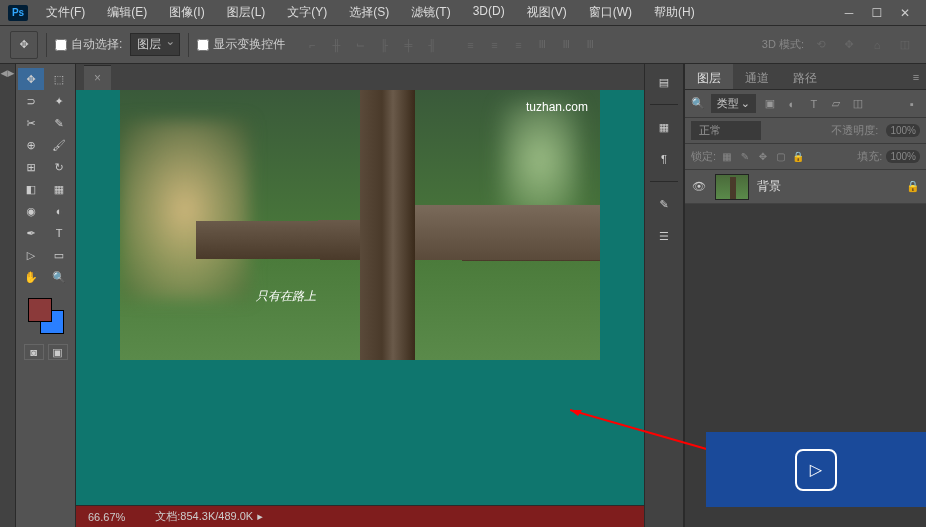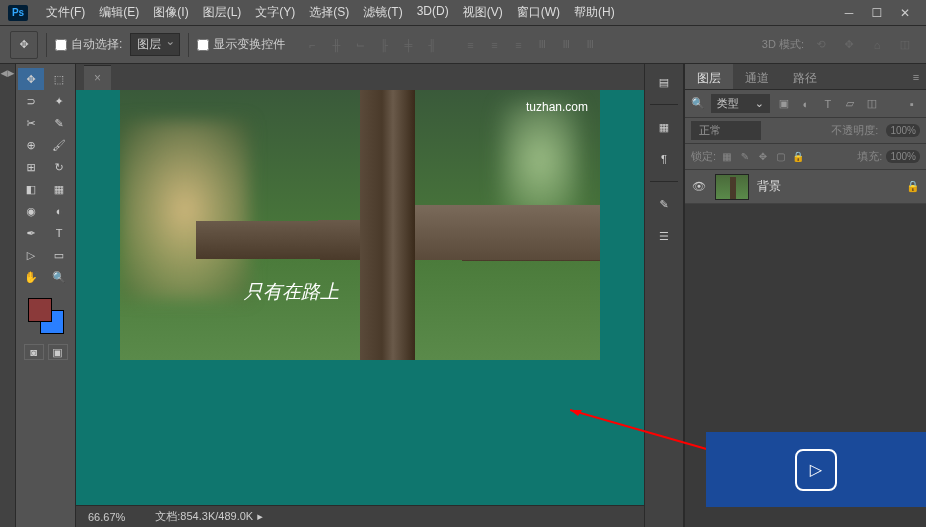--- a/index.html
+++ b/index.html
@@ -1,20 +1,20 @@
 <!DOCTYPE html>
 <html><head>
 <meta charset="utf-8">
 <style>
 * { margin: 0; padding: 0; box-sizing: border-box; font-family: "Microsoft YaHei", Arial, sans-serif; }
 body { background: #535353; color: #ccc; font-size: 11px; overflow: hidden; width: 926px; height: 527px; position: relative; }
 .app { display: flex; flex-direction: column; height: 527px; width: 926px; }
 .titlebar { height: 26px; background: #535353; display: flex; align-items: center; padding: 0 8px; border-bottom: 1px solid #2a2a2a; }
 .titlebar .ps-logo { width: 20px; height: 16px; background: #001e36; color: #31a8ff; font-weight: bold; font-size: 10px; display: flex; align-items: center; justify-content: center; border-radius: 2px; margin-right: 12px; }
-.menu { display: flex; gap: 2px; }
+.menu { display: flex; gap: 10px; }
 .menu-item { padding: 4px 6px; cursor: pointer; color: #ddd; font-size: 12px; }
 .win-controls { margin-left: auto; display: flex; gap: 2px; }
 .win-btn { width: 26px; height: 20px; display: flex; align-items: center; justify-content: center; color: #ccc; cursor: pointer; font-size: 12px; }
 .options-bar { height: 38px; background: #535353; display: flex; align-items: center; padding: 0 10px; border-bottom: 1px solid #2a2a2a; gap: 8px; }
 .opt-icon { width: 28px; height: 28px; display: flex; align-items: center; justify-content: center; border: 1px solid #3a3a3a; border-radius: 2px; color: #ccc; }
 .opt-divider { width: 1px; height: 24px; background: #3a3a3a; }
 .opt-check { display: flex; align-items: center; gap: 4px; color: #ccc; font-size: 12px; }
 .opt-check input { width: 12px; height: 12px; }
 .opt-select { background: #3a3a3a; border: 1px solid #2a2a2a; color: #ccc; padding: 2px 18px 2px 6px; font-size: 12px; position: relative; }
 .opt-select::after { content: '⌄'; position: absolute; right: 4px; top: 0; color: #999; }
@@ -39,35 +39,35 @@
 .doc-tab .close { color: #999; cursor: pointer; font-size: 12px; }
 .canvas-wrap { flex: 1; background: #0f766e; display: flex; align-items: flex-start; justify-content: center; position: relative; overflow: hidden; }
 .canvas-image { width: 480px; height: 270px; position: relative; overflow: hidden; }
 .img-bg { position: absolute; inset: 0; background: linear-gradient(to bottom, #3a5a3a 0%, #4a7a3a 60%, #5a8a4a 100%); }
 .img-blur1 { position: absolute; left: 0; top: 30px; width: 130px; height: 180px; background: radial-gradient(ellipse, rgba(240,200,140,0.8), rgba(60,80,40,0.3)); filter: blur(8px); }
 .img-blur2 { position: absolute; right: 20px; top: 10px; width: 80px; height: 120px; background: radial-gradient(ellipse, rgba(200,230,170,0.7), transparent); filter: blur(10px); }
 .fence-post { position: absolute; left: 240px; top: 0; width: 55px; height: 270px; background: linear-gradient(to right, #5a4a3a, #4a3a2a 40%, #6a5a4a 60%, #3a2a1a); }
 .fence-rail { position: absolute; left: 60px; top: 130px; width: 420px; height: 40px; background: linear-gradient(to bottom, #6a5a4a, #4a3a2a); transform: perspective(400px) rotateY(-8deg); }
 .fence-rail2 { position: absolute; left: 285px; top: 115px; width: 200px; height: 55px; background: linear-gradient(to bottom, #7a6a5a, #5a4a3a); }
 .img-mark { position: absolute; right: 12px; top: 10px; color: #fff; font-size: 12px; font-weight: 300; }
-.img-text1 { position: absolute; left: 124px; bottom: 55px; color: #fff; font-size: 19px; font-style: italic; font-family: "KaiTi", serif; }
+.img-text1 { position: absolute; left: 136px; bottom: 55px; color: #fff; font-size: 12px; font-style: italic; font-family: "KaiTi", serif; }
 .img-text2 { position: absolute; left: 120px; bottom: 30px; color: #fff; font-size: 17px; font-style: italic; font-family: "KaiTi", serif; }
-.status-bar { height: 22px; background: #404040; display: flex; align-items: center; padding: 0 12px; gap: 30px; color: #ccc; font-size: 11px; border-top: 1px solid #2a2a2a; }
+.status-bar { height: 22px; background: #7f1d1d; display: flex; align-items: center; padding: 0 12px; gap: 30px; color: #ccc; font-size: 11px; border-top: 1px solid #2a2a2a; }
 .status-item { display: flex; align-items: center; gap: 4px; }
 .right-dock { width: 40px; background: #424242; border-left: 1px solid #2a2a2a; border-right: 1px solid #2a2a2a; padding-top: 6px; display: flex; flex-direction: column; align-items: center; gap: 8px; }
 .dock-icon { width: 24px; height: 24px; display: flex; align-items: center; justify-content: center; color: #ccc; cursor: pointer; }
 .dock-sep { width: 28px; height: 1px; background: #2a2a2a; margin: 2px 0; }
 .right-panel { width: 242px; background: #535353; border-left: 1px solid #2a2a2a; display: flex; flex-direction: column; }
 .panel-tabs { height: 26px; display: flex; background: #424242; border-bottom: 1px solid #2a2a2a; }
 .panel-tab { padding: 6px 12px; color: #999; font-size: 12px; cursor: pointer; }
 .panel-tab.active { background: #535353; color: #ddd; }
 .panel-tab-spacer { flex: 1; }
 .panel-menu { width: 20px; display: flex; align-items: center; justify-content: center; color: #999; }
 .layer-filter { height: 28px; display: flex; align-items: center; padding: 0 6px; gap: 6px; border-bottom: 1px solid #3a3a3a; }
-.layer-filter-sel { background: #3a3a3a; padding: 2px 6px; font-size: 11px; color: #ccc; display: flex; align-items: center; gap: 16px; }
+.layer-filter-sel { background: #3a3a3a; padding: 2px 6px; font-size: 11px; color: #ccc; display: flex; align-items: center; gap: 2px; }
 .filter-ico { width: 16px; height: 16px; display: flex; align-items: center; justify-content: center; color: #999; font-size: 11px; }
 .layer-blend { height: 26px; display: flex; align-items: center; padding: 0 6px; gap: 8px; border-bottom: 1px solid #3a3a3a; }
 .blend-sel { background: #3a3a3a; padding: 2px 8px; font-size: 11px; color: #999; flex: 0 0 70px; }
 .opacity-lbl { color: #888; font-size: 11px; margin-left: auto; }
 .opacity-val { background: #3a3a3a; padding: 1px 4px; font-size: 10px; color: #888; border-radius: 6px; }
 .layer-lock { height: 26px; display: flex; align-items: center; padding: 0 6px; gap: 4px; border-bottom: 1px solid #3a3a3a; color: #888; font-size: 11px; }
 .lock-ico { width: 14px; height: 14px; display: flex; align-items: center; justify-content: center; font-size: 10px; }
 .layer-list { flex: 1; background: #3a3a3a; overflow: auto; }
 .layer-row { height: 34px; display: flex; align-items: center; padding: 0 6px; gap: 8px; background: #535353; border-bottom: 1px solid #424242; }
 .layer-vis { width: 16px; height: 16px; display: flex; align-items: center; justify-content: center; color: #ccc; }

